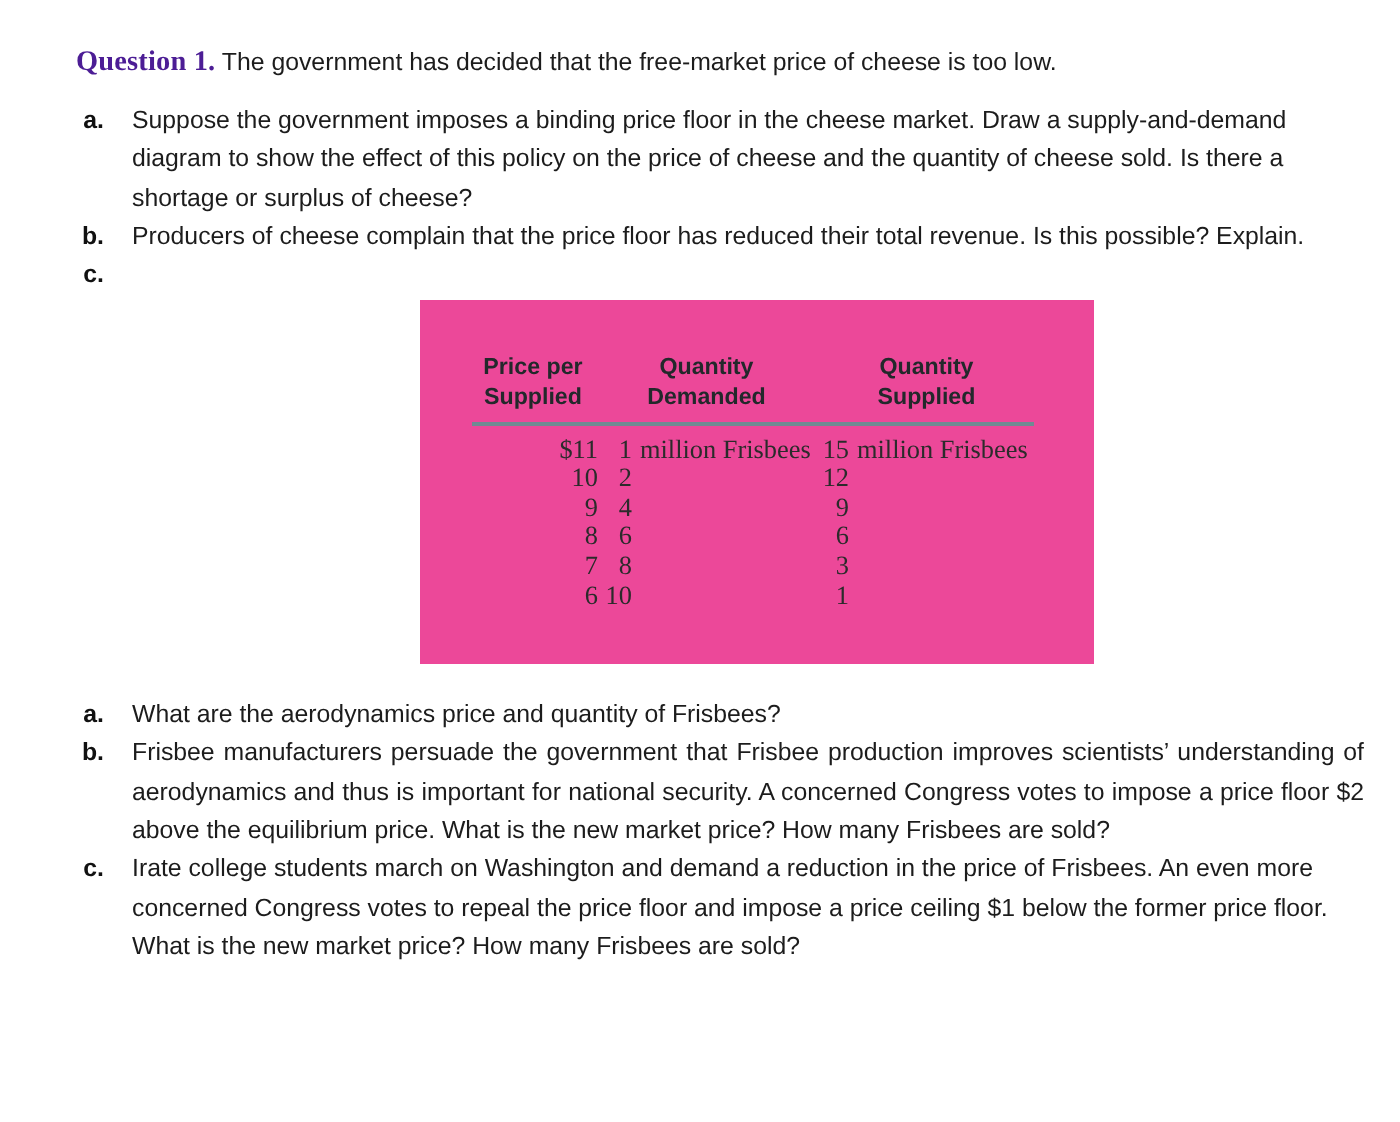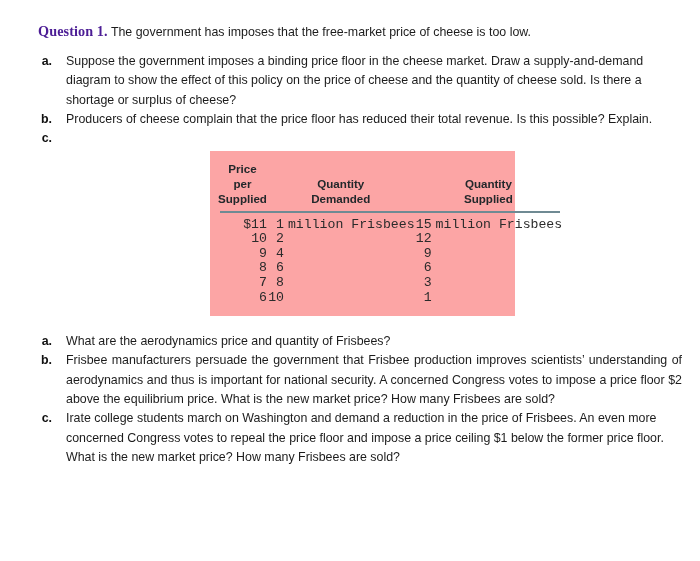--- a/index.html
+++ b/index.html
@@ -88,24 +88,24 @@
   .gap-q2-table { height: 9px; }
   .gap-table-list { height: 16px; }
 
   
   .table-wrap {
     padding-left: 210px;
   }
 
   .schedule-table {
     width: 305px;
-    background: #fca5a5;
+    background: #ec4899;
     border-collapse: collapse;
     font-size: 12.2px;
-    padding: 0;
+    padding: 16px;
   }
 
   .schedule-table .inner {
     padding: 10px 12px 11px 8px;
   }
 
   table.grid {
     border-collapse: collapse;
     width: 100%;
   }
@@ -130,21 +130,21 @@
     height: 1px;
   }
 
   .hrule {
     height: 1.4px;
     background: #6f8a93;
     margin: 0 2px 5px 2px;
   }
 
   table.grid td {
-    font-family: Liberation Mono, monospace;
+    font-family: Liberation Serif, serif;
     font-size: 13.2px;
     line-height: 14.6px;
     color: #2b2b2b;
     padding: 0;
     vertical-align: top;
   }
 
   td.price-cell {
     text-align: right;
     padding-right: 26px;
@@ -174,21 +174,21 @@
 </style>
 </head>
 <body>
 
 <div class="page">
 
   <div style="height:22px"></div>
 
   <div class="question-block">
     <div class="question-line">
-      <span class="question-label">Question 1.</span><span class="question-text"> The government has imposes that the free-market price of cheese is too low.</span>
+      <span class="question-label">Question 1.</span><span class="question-text"> The government has decided that the free-market price of cheese is too low.</span>
     </div>
   </div>
 
   <div class="gap-q1-list"></div>
 
   <ul class="sub-list">
     <li class="sub-item">
       <span class="sub-marker">a.</span>
       <span>Suppose the government imposes a binding price floor in the cheese market. Draw a supply-and-demand diagram to show the effect of this policy on the price of cheese and the quantity of cheese sold. Is there a shortage or surplus of cheese?</span>
     </li>

